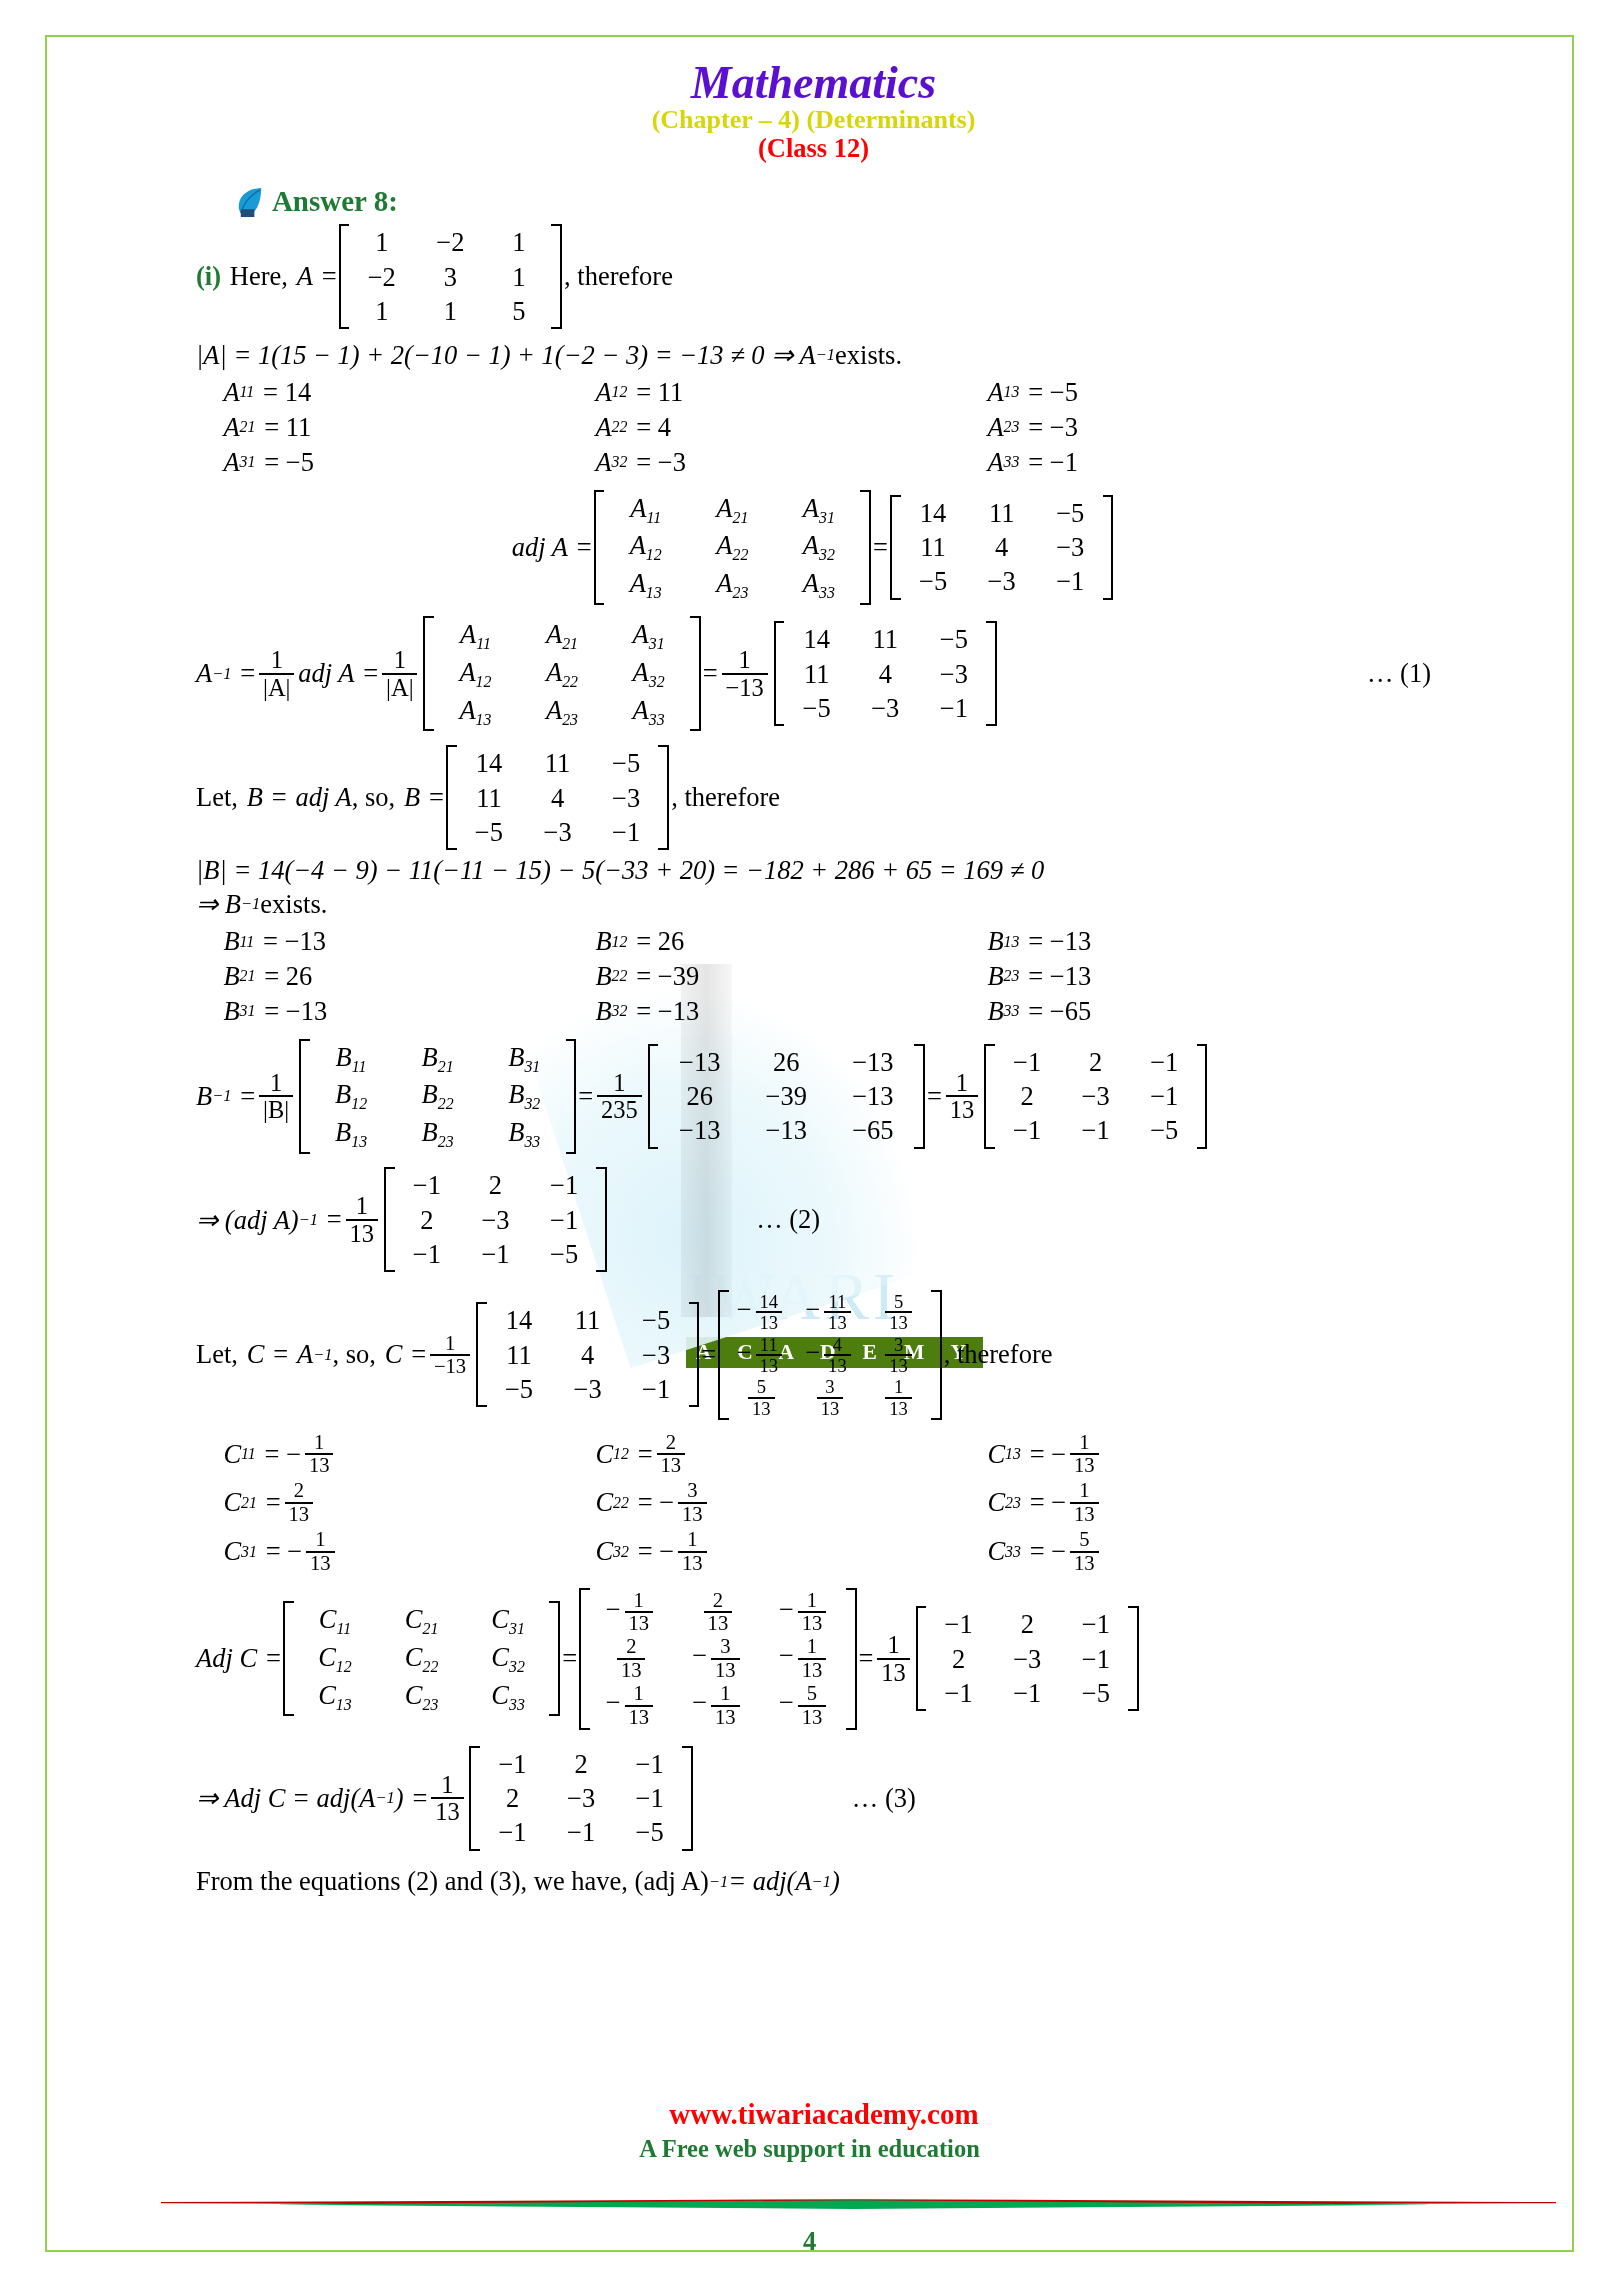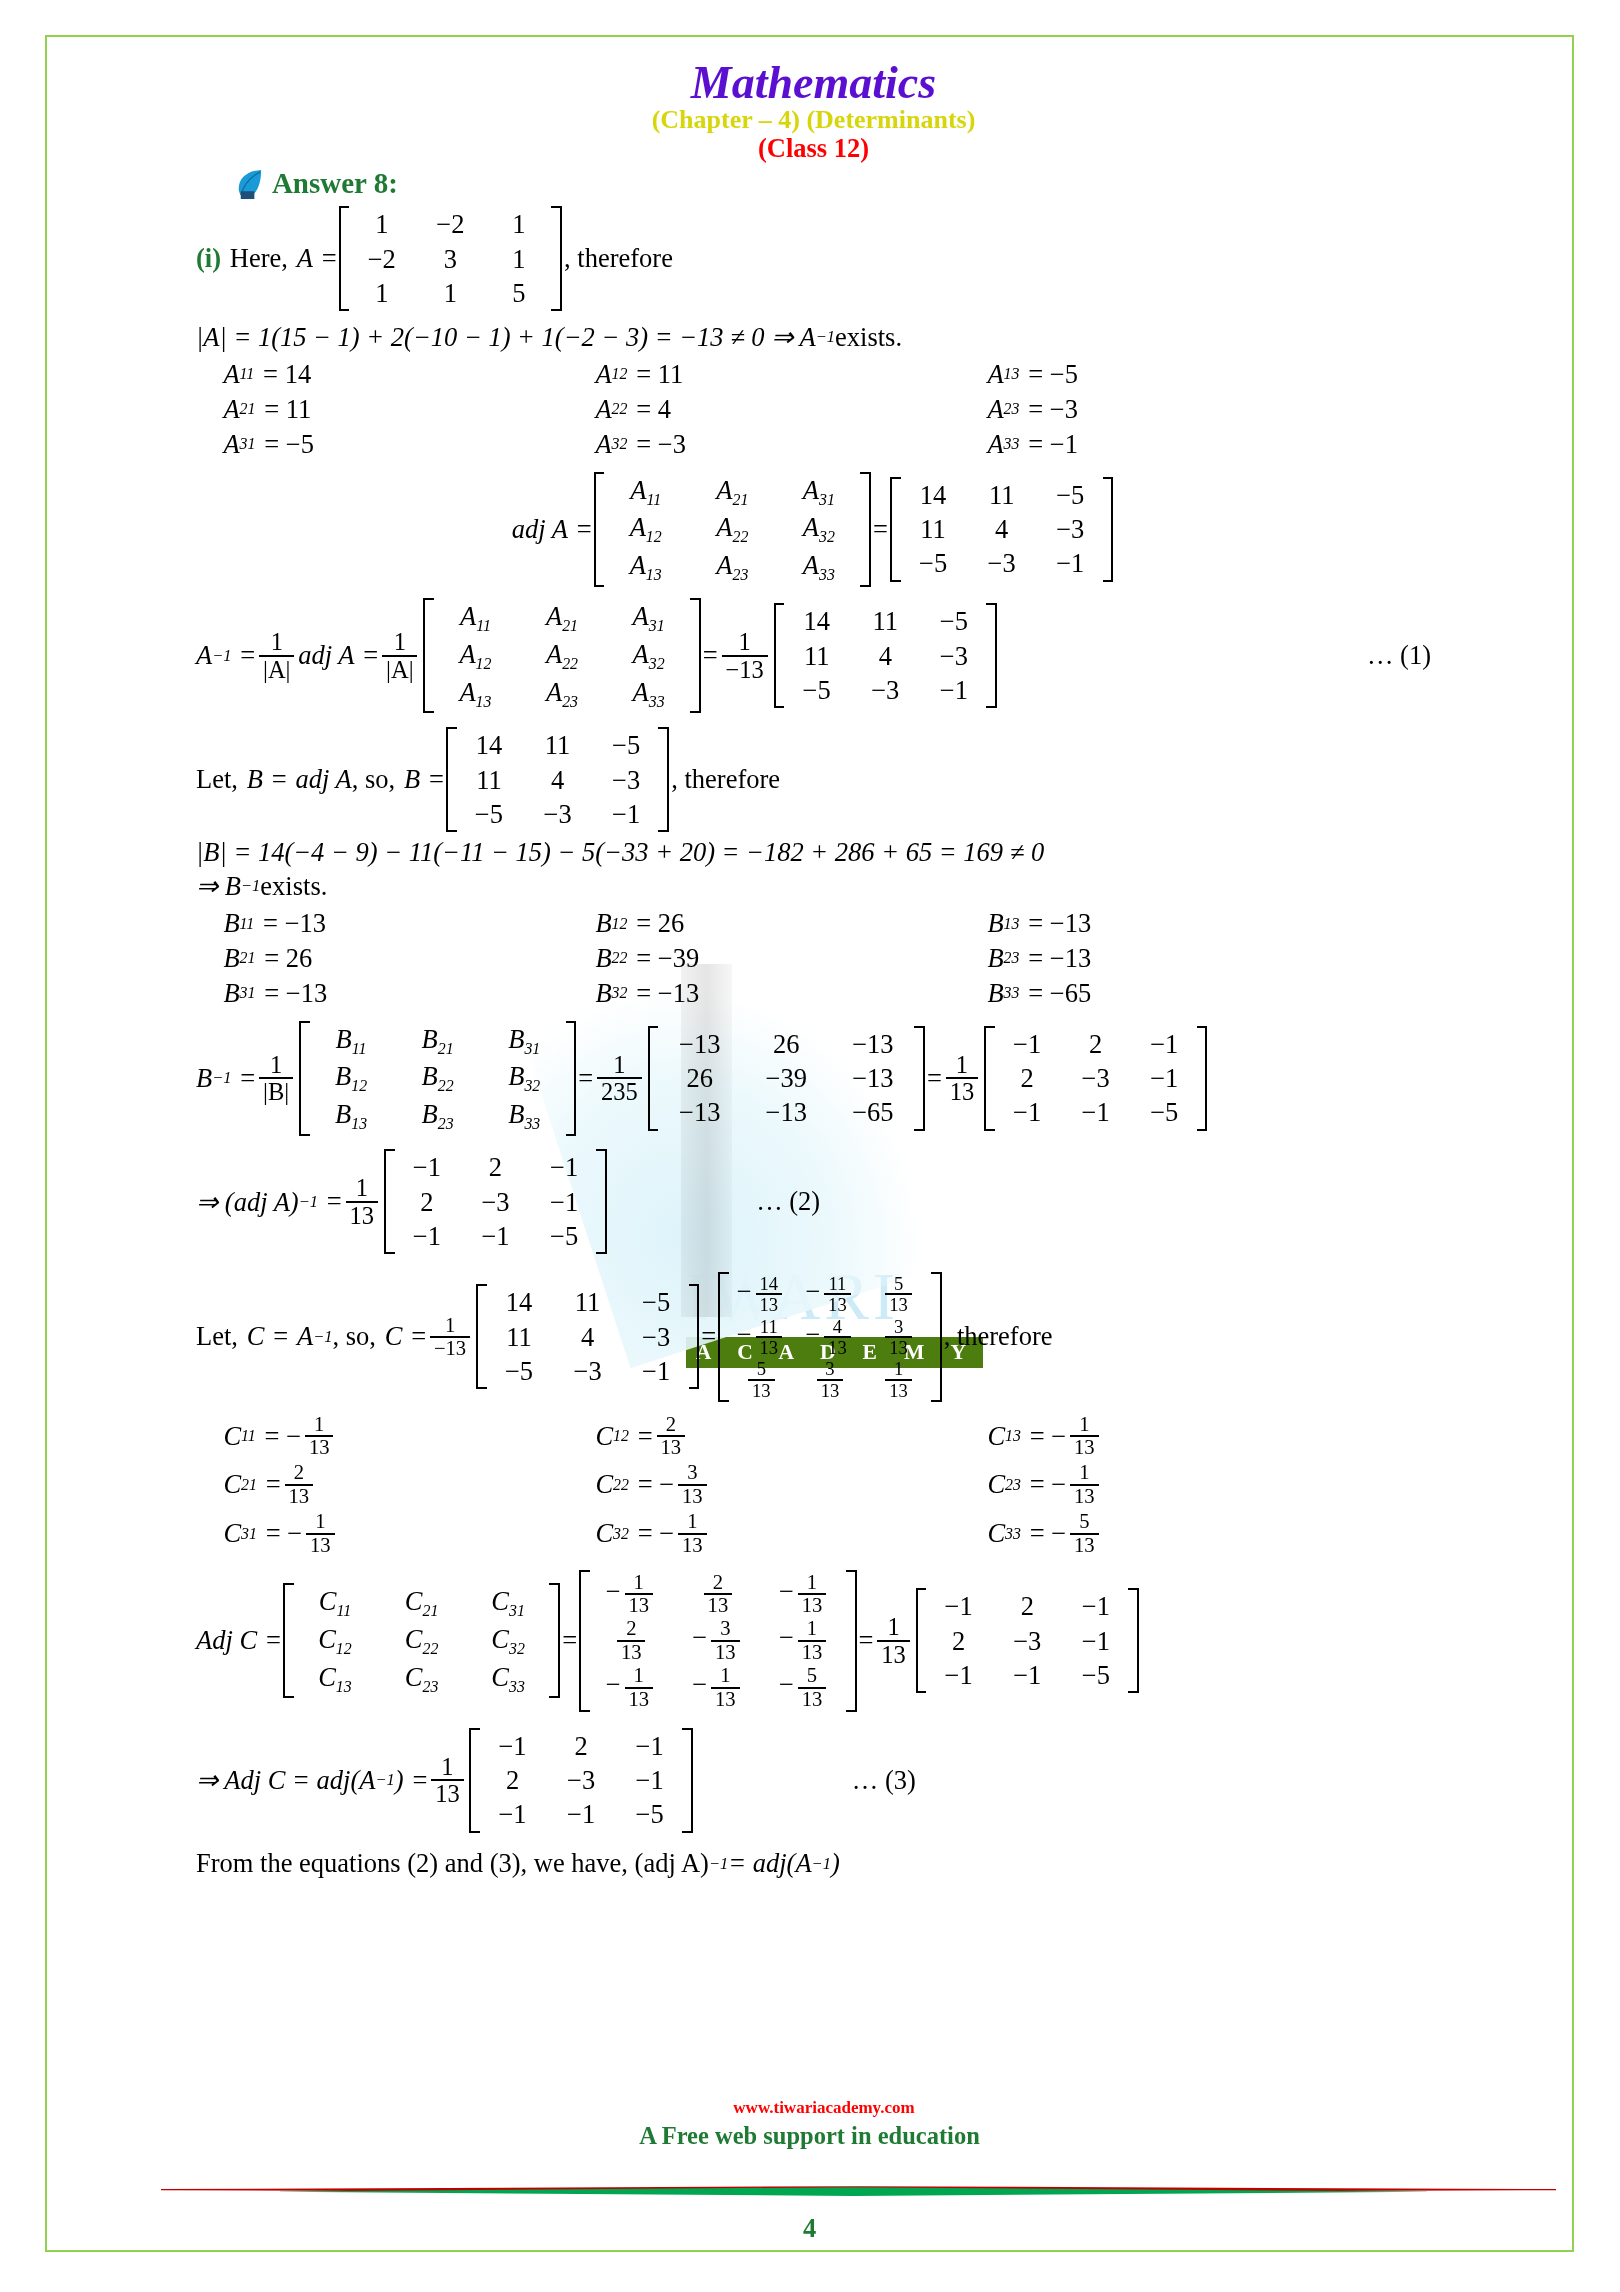--- a/index.html
+++ b/index.html
@@ -28,21 +28,21 @@
   .hdr-title{
     font-family:Liberation Serif, serif;
     font-style:italic;font-weight:bold;
     font-size:46px;color:#5b0fd0;letter-spacing:0px;
   }
   .hdr-site{font-weight:bold;font-size:26.5px;color:#1f6b1f;margin-top:2px;}
   .hdr-chapter{font-weight:bold;font-size:26px;color:#d6d60a;margin-top:1px;}
   .hdr-class{font-weight:bold;font-size:26.5px;color:#ff0000;margin-top:1px;}
 
   
-  .answer-row{display:flex;align-items:flex-end;margin-top:5px;margin-left:37px;}
+  .answer-row{display:flex;align-items:flex-end;margin-top:23px;margin-left:37px;}
   .leaf-icon{width:33px;height:33px;position:relative;margin-right:5.9px;}
   .answer-label{font-weight:bold;font-size:29px;color:#1f7a33;}
   .answer-label .num{color:#1f7a33;}
   .answer-label .colon{color:#1f7a33;}
 
   
   .line{
     display:flex;align-items:center;
     font-size:26.5px;
     margin-top:5.9px;
@@ -121,21 +121,21 @@
   }
   .wm-bar{
     position:absolute;left:-4.9px;top:-294px;width:51px;height:353px;
     background:linear-gradient(90deg,rgba(0,0,0,0.05),rgba(0,0,0,0.10),rgba(0,0,0,0.03));
   }
 
   
   .footer{
     position:absolute;left:45px;top:2098px;width:1529px;text-align:center;
   }
-  .f-site{color:#ff0000;font-weight:bold;font-size:17px;padding-left:29px;}
+  .f-site{color:#ff0000;font-weight:bold;font-size:29px;padding-left:29px;}
   .f-tag{color:#1f7a33;font-weight:bold;font-size:24.5px;margin-top:3.9px;}
   .f-rule{position:relative;height:25.5px;margin-top:25.5px;}
   .f-rule .red{
     position:absolute;left:116px;right:17.6px;top:10.8px;height:6.9px;
     background:#c00000;
     clip-path:polygon(0% 42%,50% 0%,100% 42%,100% 58%,50% 100%,0% 58%);
   }
   .f-rule .green{
     position:absolute;left:235px;right:147px;top:11.8px;height:8.8px;
     background:#00a650;

